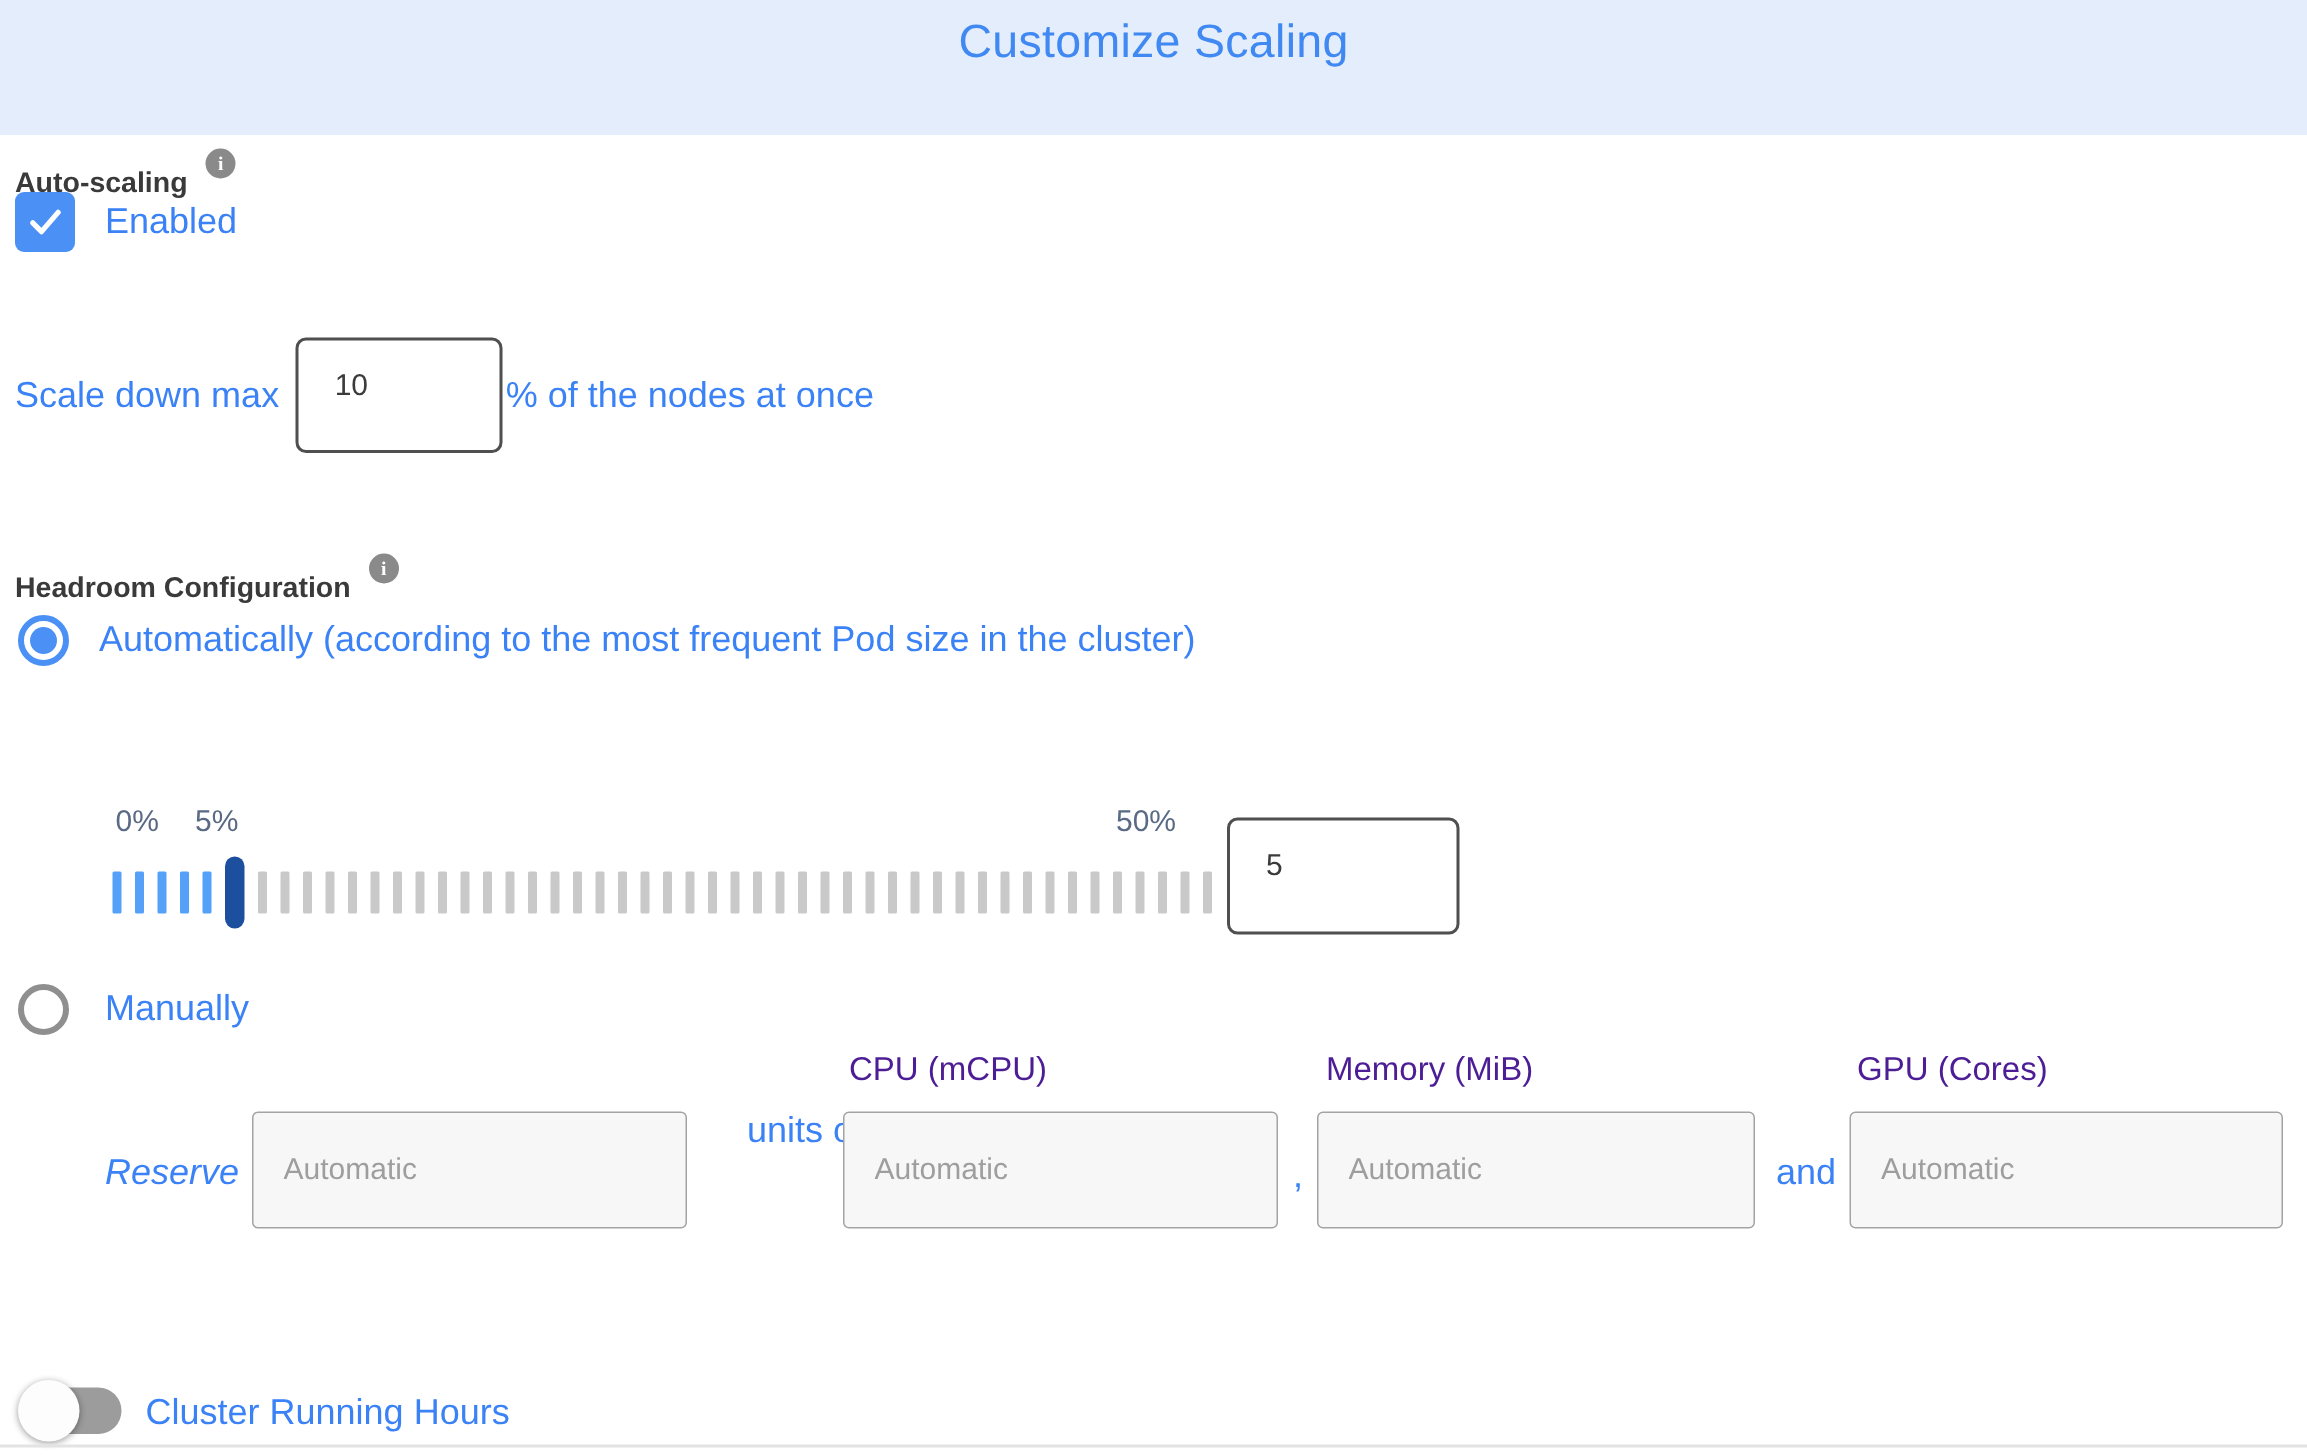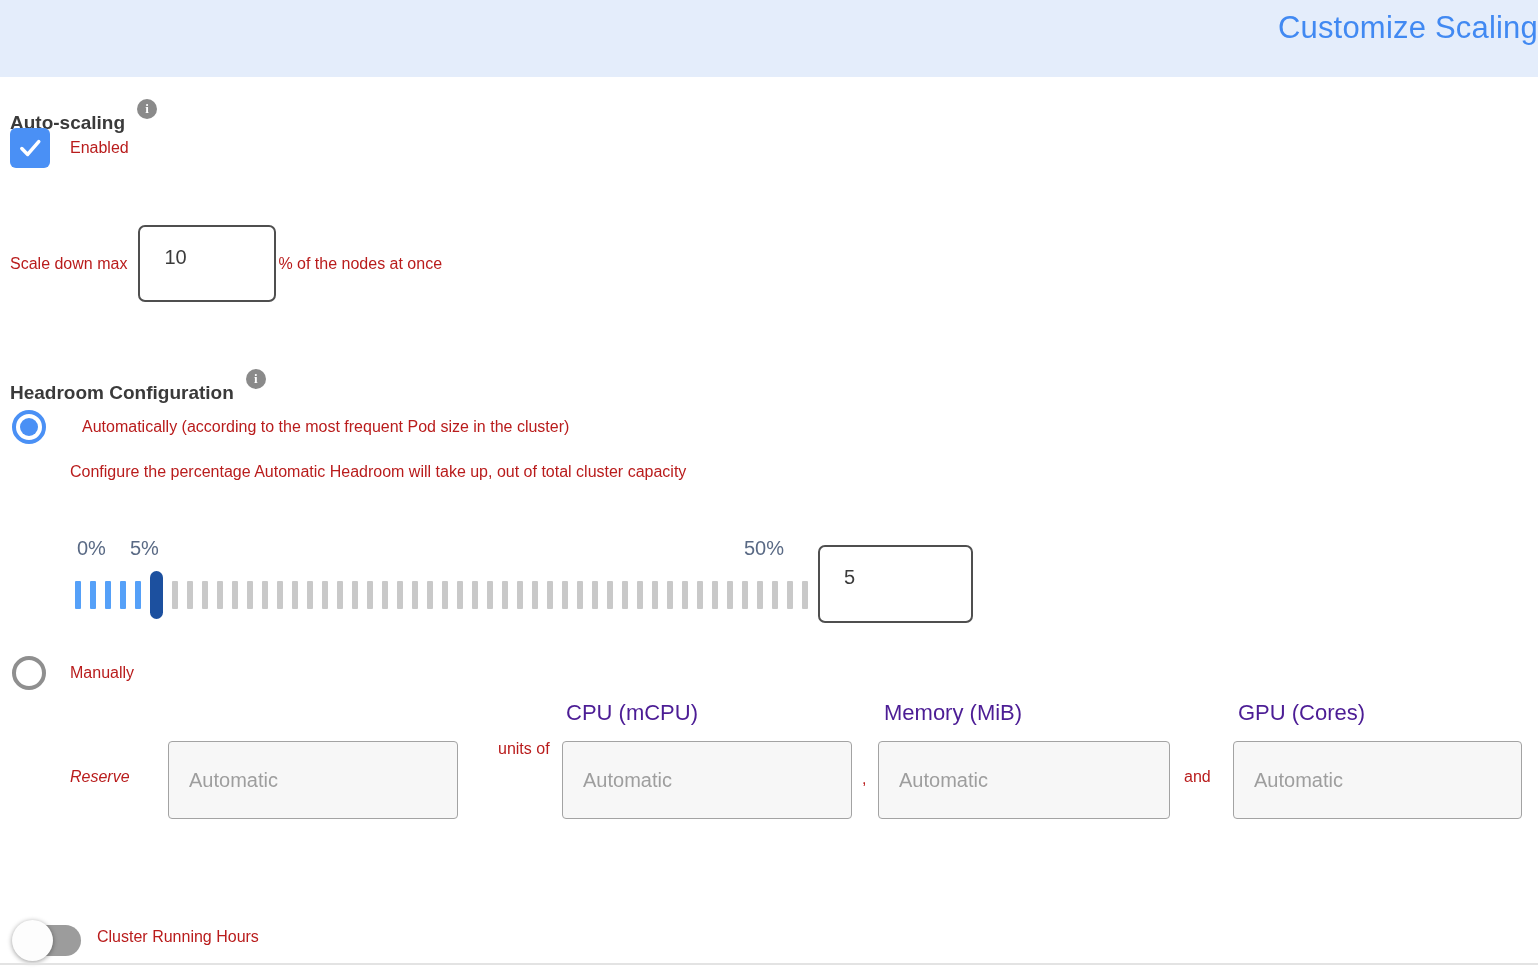--- a/index.html
+++ b/index.html
@@ -2,26 +2,26 @@
 <html><head>
 <meta charset="utf-8">
 <style>
   * { box-sizing: border-box; }
   html,body { margin:0; padding:0; background:#fff; }
   body { font-family:"Liberation Sans", sans-serif; color:#3b3b3b; }
 
   .frame { position:relative; width:1538px; height:970px; background:#fff; overflow:hidden; }
 
   
-  .titlebar { position:absolute; top:0; left:0; width:100%; height:77px;
-              background:#e4edfb; display:flex; align-items:flex-start; justify-content:flex-end; }
+  .titlebar { position:absolute; top:0; left:0; width:100%; height:90px;
+              background:#e4edfb; display:flex; align-items:flex-start; justify-content:center; }
   .titlebar h1 { margin:10px 0 0 0; font-size:31px; font-weight:400; color:#4189f2; letter-spacing:.2px; }
 
   
-  .t { font-size:16px; color:#b91c1c; }
+  .t { font-size:24px; color:#3b82f6; }
   .section-label { font-size:19px; font-weight:700; color:#3a3a3a;margin-top:28px; }
   .abs { position:absolute; }
   .row { position:absolute; display:flex; align-items:center; }
 
   .info-icon { display:inline-flex; align-items:center; justify-content:center;
                width:20px; height:20px; border-radius:50%; background:#8a8a8a;
                color:#fff; font-size:13px; font-weight:700;
                font-family:"Liberation Serif", serif; margin-left:12px; }
 
   
@@ -91,26 +91,25 @@
     <span class="t">Scale down max</span>
     <input class="box-input" style="width: 138px; margin-left: 11px;" value="10">
     <span class="t" style="margin-left:2px;">% of the nodes at once</span>
   </div>
 
   <div class="row" style="left:10px; top:354px;">
     <span class="section-label">Headroom Configuration</span>
     <span class="info-icon">i</span>
   </div>
 
-  <div class="row" style="left:12px; top:410px; gap:36px;">
+  <div class="row" style="left:12px; top:410px; gap:20px;">
     <span class="radio selected"></span>
     <span class="t">Automatically (according to the most frequent Pod size in the cluster)</span>
   </div>
 
-  <div class="abs t" style="left:70px; top:463px;">Configure the percentage Automatic Headroom will take up, out of total cluster capacity</div>
 
   <span class="slider-label" style="left:77px; top:537px;">0%</span>
   <span class="slider-label" style="left:130px; top:537px;">5%</span>
   <span class="slider-label" style="left:744px; top:537px;">50%</span>
 
   <div class="slider-track">
       <div class="tick blue"></div>
       <div class="tick blue"></div>
       <div class="tick blue"></div>
       <div class="tick blue"></div>

